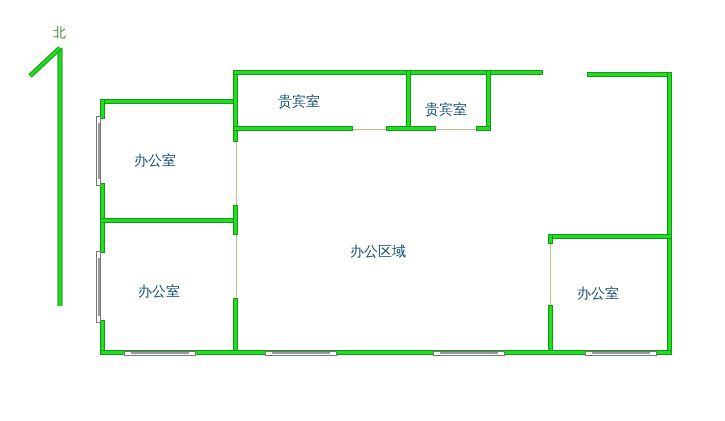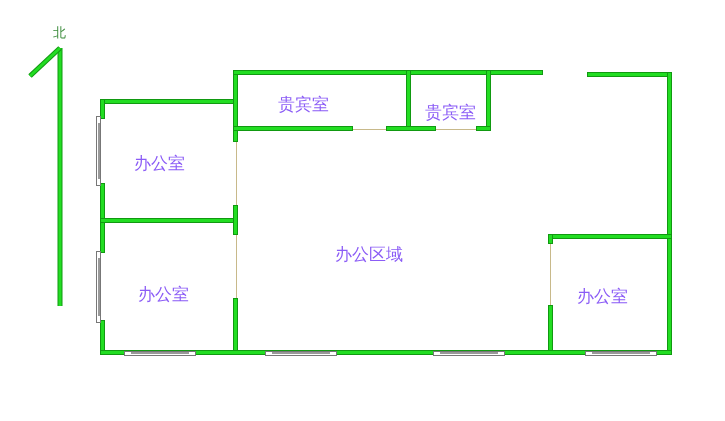--- a/index.html
+++ b/index.html
@@ -5,21 +5,21 @@
     html, body { margin: 0; padding: 0; background: #ffffff; }
     body { width: 725px; height: 421px; position: relative; overflow: hidden;
            font-family: "DejaVu Sans", "Liberation Sans", sans-serif; }
     .plan { position: absolute; left: 0; top: 0; width: 725px; height: 421px; }
     .wall { position: absolute; background: #22dd22; box-shadow: inset 0 0 0 1px #119911; }
     .door { position: absolute; background: #c8b98a; }
     .win-h { position: absolute; height: 5px; border: 1px solid #777; background: #fff; box-sizing: border-box; }
     .win-h::after { content: ""; position: absolute; left: 6px; right: 6px; top: 0px; height: 2px; background: #999; }
     .win-v { position: absolute; width: 5px; border: 1px solid #777; background: #fff; box-sizing: border-box; }
     .win-v::after { content: ""; position: absolute; top: 6px; bottom: 6px; left: 1px; width: 2px; background: #999; }
-    .label { position: absolute; color: #8b5cf6; font-size: 17px; white-space: nowrap; }
+    .label { position: absolute; color: #0c4a6e; font-size: 14px; white-space: nowrap; }
     .north-label { position: absolute; color: #3d8c3d; font-size: 13px; }
   </style>
 </head>
 <body>
 
 <div class="plan">
 
   <div class="north-label" style="left:53px; top:24px;">北</div>
   <svg style="position:absolute; left:26px; top:44px;" width="40" height="265">
     <line x1="34" y1="4" x2="34" y2="262" stroke="#119911" stroke-width="5"></line>
@@ -65,16 +65,16 @@
 
   <div class="win-h" style="left:124px; top:351px; width:72px;"></div>
   <div class="win-h" style="left:265px; top:351px; width:72px;"></div>
   <div class="win-h" style="left:433px; top:351px; width:72px;"></div>
   <div class="win-h" style="left:585px; top:351px; width:72px;"></div>
 
   <div class="label" style="left:278px; top:93px;">贵宾室</div>
   <div class="label" style="left:425px; top:101px;">贵宾室</div>
   <div class="label" style="left:134px; top:152px;">办公室</div>
   <div class="label" style="left:138px; top:283px;">办公室</div>
-  <div class="label" style="left:335px; top:243px;text-align:right;">办公区域</div>
+  <div class="label" style="left:350px; top:243px;text-align:right;">办公区域</div>
   <div class="label" style="left:577px; top:285px;">办公室</div>
 
 </div>
 
 </body></html>

